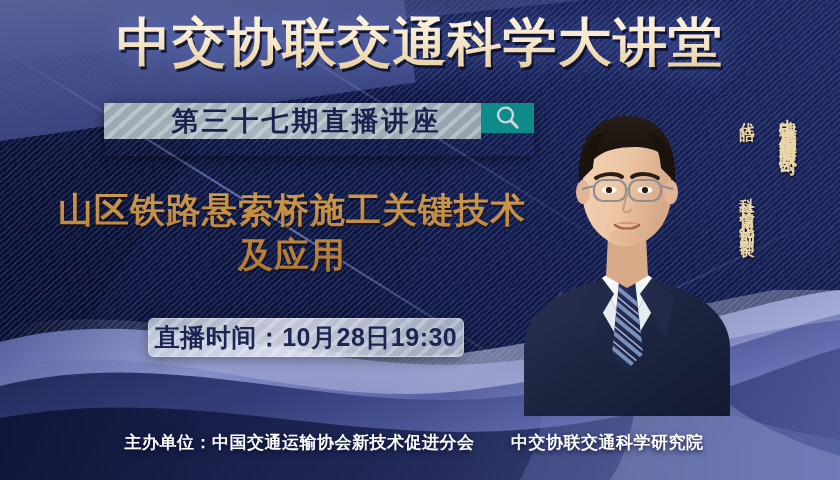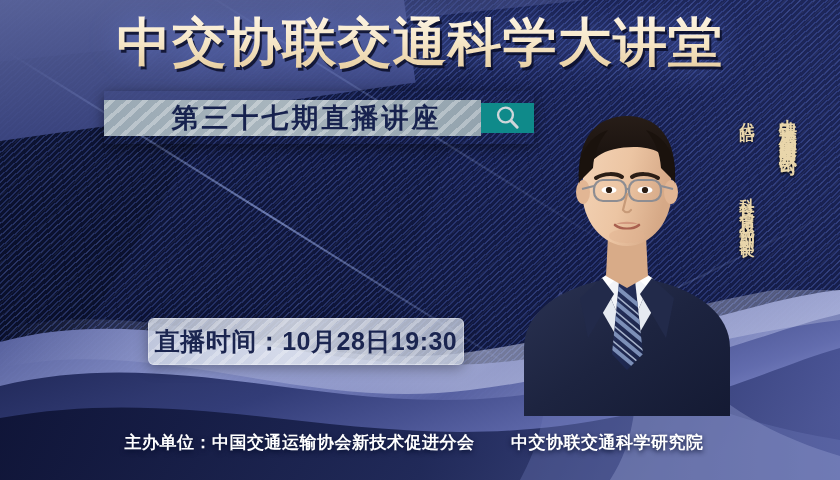--- a/index.html
+++ b/index.html
@@ -84,22 +84,22 @@
     background:linear-gradient(180deg,#fdf4e2 0%,#f6e7c9 48%,#e8cfa2 100%);
     -webkit-background-clip:text;background-clip:text;color:transparent;
     -webkit-text-stroke:0px;
     filter:drop-shadow(2px 3px 0 rgba(10,14,40,.85)) drop-shadow(0 0 14px rgba(120,150,255,.35));
     font-family:"DejaVu Sans","Liberation Sans",sans-serif;
     transform:scaleX(1.04);
   }
 
   
   .episode-bar{
-    position:absolute;left:104px;top:91px;width:430px;height:53px;
-    display:flex;align-items:center;
+    position:absolute;left:104px;top:103px;width:430px;height:53px;
+    display:flex;align-items:flex-start;
     box-shadow:0 3px 12px rgba(0,0,0,.45);
     font-family:Liberation Serif, serif;
   }
   .episode-bar .eb-body{
     position:relative;flex:1;display:flex;align-items:center;justify-content:center;
     background:linear-gradient(100deg,#9aa9b4 0%,#a8b5bd 45%,#93a3ae 100%);
     overflow:hidden;
   }
   .episode-bar .eb-body::after{
     content:"";position:absolute;inset:0;
@@ -125,21 +125,21 @@
     color:#c08a3c;
     background:linear-gradient(180deg,#d9a css;);
     background:linear-gradient(180deg,#cf9a4c 0%,#bd853a 55%,#ad7830 100%);
     -webkit-background-clip:text;background-clip:text;color:transparent;
     filter:drop-shadow(1px 2px 0 rgba(8,12,35,.6));
     font-family:"DejaVu Sans","Liberation Sans",sans-serif;
   }
 
   
   .time-pill{
-    position:absolute;left:148px;top:318px;width:316px;height:47px;border-radius:6px;
+    position:absolute;left:148px;top:318px;width:316px;height:39px;border-radius:6px;
     background:linear-gradient(100deg,rgba(205,212,226,.80) 0%,rgba(222,227,238,.86) 45%,rgba(196,204,220,.78) 100%);
     display:flex;align-items:center;justify-content:center;overflow:hidden;
     box-shadow:0 3px 14px rgba(0,0,0,.35), inset 0 0 0 1px rgba(255,255,255,.30);
   }
   .time-pill::after{
     content:"";position:absolute;inset:0;
     background:repeating-linear-gradient(-42deg,
       rgba(255,255,255,0) 0px,rgba(255,255,255,0) 7px,
       rgba(255,255,255,.26) 7px,rgba(255,255,255,.26) 11px);
   }
@@ -230,20 +230,24 @@
       <span class="eb-text">第三十七期直播讲座</span>
     </div>
     <div class="eb-icon">
       <svg width="30" height="30" viewBox="0 0 30 30" aria-hidden="true">
         <circle cx="12.5" cy="12" r="7.4" fill="none" stroke="#cfd6da" stroke-width="2.4"></circle>
         <line x1="17.9" y1="17.6" x2="24.2" y2="24.2" stroke="#cfd6da" stroke-width="3" stroke-linecap="round"></line>
       </svg>
     </div>
   </div>
 
+  <div class="topic">
+    <div>山区铁路悬索桥施工关键技术</div>
+    <div>及应用</div>
+  </div>
 
   <div class="time-pill">
     <span>直播时间：10月28日19:30</span>
   </div>
 
   <div class="portrait">
     <svg width="216" height="330" viewBox="0 0 216 330" aria-hidden="true">
       <defs>
         <linearGradient id="skin" x1="0" y1="0" x2="1" y2="0.3">
           <stop offset="0" stop-color="#f3d3b6"></stop>

